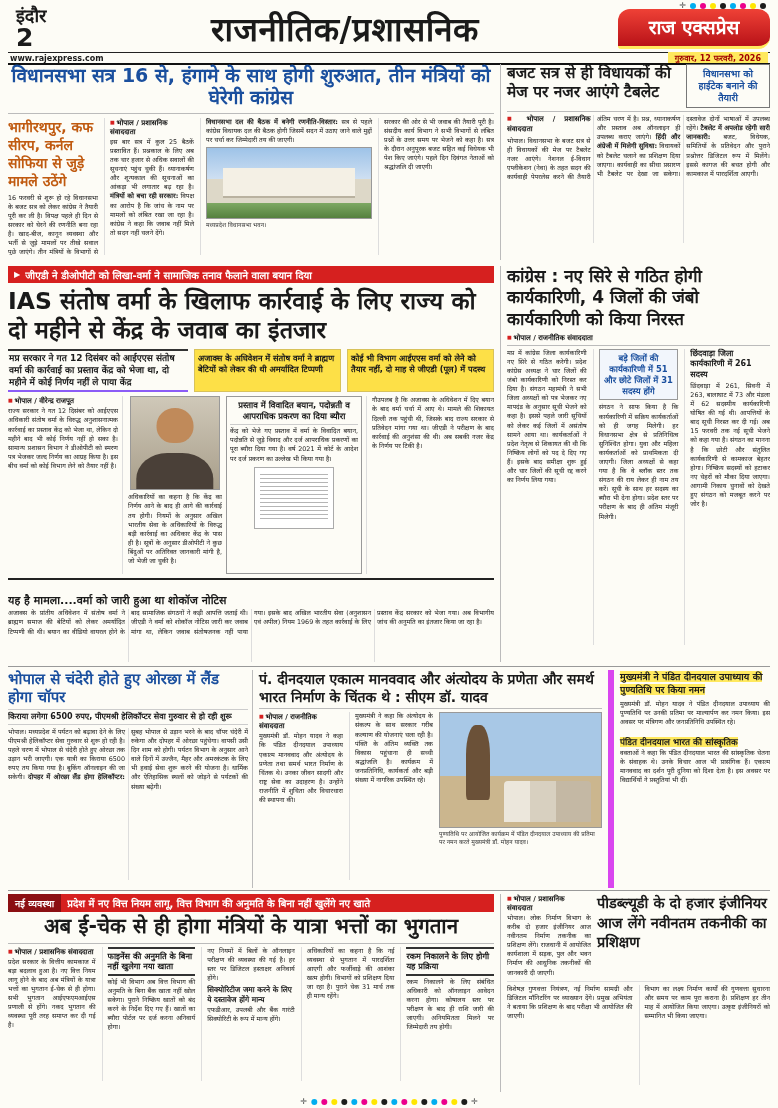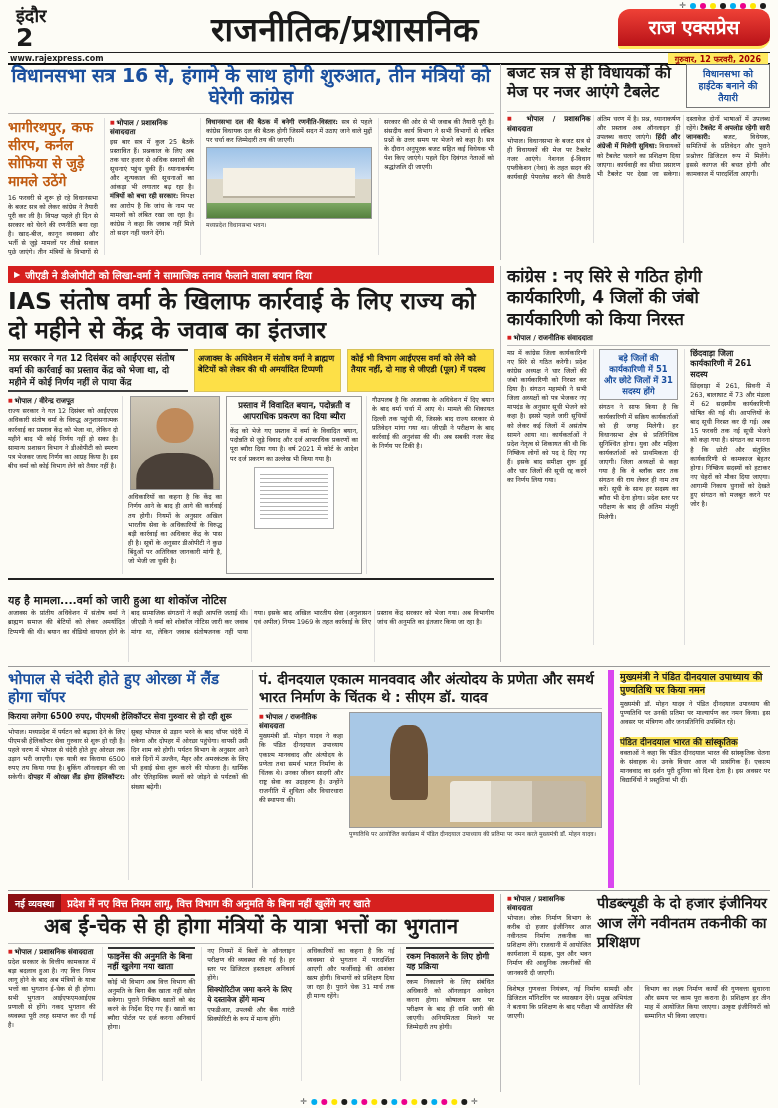--- a/index.html
+++ b/index.html
@@ -17,21 +17,21 @@
   .regmark{font-size:8px;color:#555;line-height:1}
 
   
   .masthead{position:absolute;top:7px;left:8px;width:762px;height:43px;display:flex;align-items:center}
   .city-block{width:64px;text-align:left;line-height:1;padding-left:8px}
   .city{font-size:18px;font-weight:700}
   .pageno{font-size:25px;font-weight:800}
   .section-title{flex:1;text-align:center;font-size:33px;font-weight:800;letter-spacing:.5px;white-space:nowrap}
   .brand-block{width:152px;text-align:center}
   .brand{background:linear-gradient(180deg,#ef4136,#b81218);color:#fff;font-size:19px;font-weight:800;border-radius:12px 12px 12px 3px;padding:5px 4px 6px;border-bottom:3px solid var(--yellow,#ffe95e)}
-  .rule-row{position:absolute;top:52px;left:8px;width:762px;height:13px;border-top:1.5px solid #222;border-bottom:2.5px solid #111;display:flex;justify-content:space-between;align-items:center;padding:0 2px;background:#fdfcf6}
+  .rule-row{position:absolute;top:52px;left:8px;width:762px;height:13px;border-top:1.5px solid #222;border-bottom:2.5px solid #111;display:flex;justify-content:space-between;align-items:flex-end;padding:0 2px;background:#fdfcf6}
   .website{font-size:8px;font-weight:700}
   .date{font-size:8px;font-weight:700;background:var(--yellow,#ffe95e);color:#a00000;padding:0 7px}
 
   
   .art{position:absolute;overflow:hidden}
   .bt{font-size:6.4px;line-height:1.42;text-align:justify;color:#1b1b1b}
   .ilead{font-weight:800;font-size:6.6px}
   .byline{font-size:7px;font-weight:700;margin-bottom:2px;color:#111}
   .byline::before{content:"■ ";color:var(--red,#d6201f);font-size:5px;vertical-align:1px}
   .caption{font-size:6px;line-height:1.3;color:#333;margin-top:2px}
@@ -58,21 +58,21 @@
   .b-body{column-count:3;column-gap:6px;column-rule:1px solid #ddd;height:132px;border-top:1px solid #bbb;padding-top:3px;font-size:6.4px;line-height:1.42;text-align:justify;overflow:hidden}
 
   
   .banner-gad{position:absolute;top:266px;left:8px;width:486px;height:17px;background:var(--red,#d6201f);color:#fff;font-weight:800;font-size:10px;display:flex;align-items:center;gap:5px;padding:0 6px;white-space:nowrap;overflow:hidden}
   .banner-gad .arrow{font-size:8px;line-height:1}
 
   
   .artC{top:287px;left:8px;width:486px;height:375px}
   .artC h1{font-size:23.5px;line-height:1.22;font-weight:800}
   .c-boxes{display:flex;gap:6px;margin:5px 0 4px}
-  .cbox1{width:180px;font-size:9px;font-weight:800;line-height:1.3;border-top:2px solid #333;border-bottom:2px solid #404040;padding:2px 1px;color:#1c1c1c}
+  .cbox1{width:180px;font-size:9px;font-weight:800;line-height:1.3;border-top:2px solid #333;border-bottom:2px solid #8b5cf6;padding:2px 1px;color:#1c1c1c}
   .cboxy{flex:1;background:#fde047;border:1px solid #d8c25a;font-size:8.2px;font-weight:700;line-height:1.3;padding:3px}
   .c-body{display:flex;gap:4px;height:178px;overflow:hidden}
   .c1{width:110px}
   .c2{width:100px;border-left:1px solid #ddd;padding-left:5px}
   .c3{width:136px}
   .c4{flex:1;border-left:1px solid #ddd;padding-left:5px}
   .img.portrait{width:90px;height:94px;margin:0 auto 3px;background:linear-gradient(180deg,#cfc8b8,#a89e8a)}
   .portrait::before{content:"";position:absolute;left:50%;top:12%;width:42%;height:38%;transform:translateX(-50%);border-radius:50% 50% 45% 45%;background:#c08a5a}
   .portrait::after{content:"";position:absolute;left:50%;bottom:0;width:88%;height:40%;transform:translateX(-50%);border-radius:40% 40% 0 0/70% 70% 0 0;background:#4a4038}
   .midbox{border:1px solid #999;padding:3px}
@@ -275,20 +275,23 @@
     </div>
   </section>
 
   <section class="art artF">
     <h2>पं. दीनदयाल एकात्म मानववाद और अंत्योदय के प्रणेता और समर्थ भारत निर्माण के चिंतक थे : सीएम डॉ. यादव</h2>
     <div class="f-body">
       <div class="f-col">
         <div class="byline">भोपाल / राजनीतिक संवाददाता</div>
         <p class="bt">मुख्यमंत्री डॉ. मोहन यादव ने कहा कि पंडित दीनदयाल उपाध्याय एकात्म मानववाद और अंत्योदय के प्रणेता तथा समर्थ भारत निर्माण के चिंतक थे। उनका जीवन सादगी और राष्ट्र सेवा का उदाहरण है। उन्होंने राजनीति में शुचिता और विचारधारा की स्थापना की।</p>
       </div>
+      <div class="f-col">
+        <p class="bt">मुख्यमंत्री ने कहा कि अंत्योदय के संकल्प के साथ सरकार गरीब कल्याण की योजनाएं चला रही है। पंक्ति के अंतिम व्यक्ति तक विकास पहुंचाना ही सच्ची श्रद्धांजलि है। कार्यक्रम में जनप्रतिनिधि, कार्यकर्ता और बड़ी संख्या में नागरिक उपस्थित रहे।</p>
+      </div>
       <div class="f-photo-wrap">
         <div class="img statue"></div>
         <div class="caption">पुण्यतिथि पर आयोजित कार्यक्रम में पंडित दीनदयाल उपाध्याय की प्रतिमा पर नमन करते मुख्यमंत्री डॉ. मोहन यादव।</div>
       </div>
     </div>
   </section>
 
   <section class="art artG">
     <div class="g-title"><span class="hl">मुख्यमंत्री ने पंडित दीनदयाल उपाध्याय की पुण्यतिथि पर किया नमन</span></div>
     <p class="bt">मुख्यमंत्री डॉ. मोहन यादव ने पंडित दीनदयाल उपाध्याय की पुण्यतिथि पर उनकी प्रतिमा पर माल्यार्पण कर नमन किया। इस अवसर पर मंत्रिगण और जनप्रतिनिधि उपस्थित रहे।</p>

